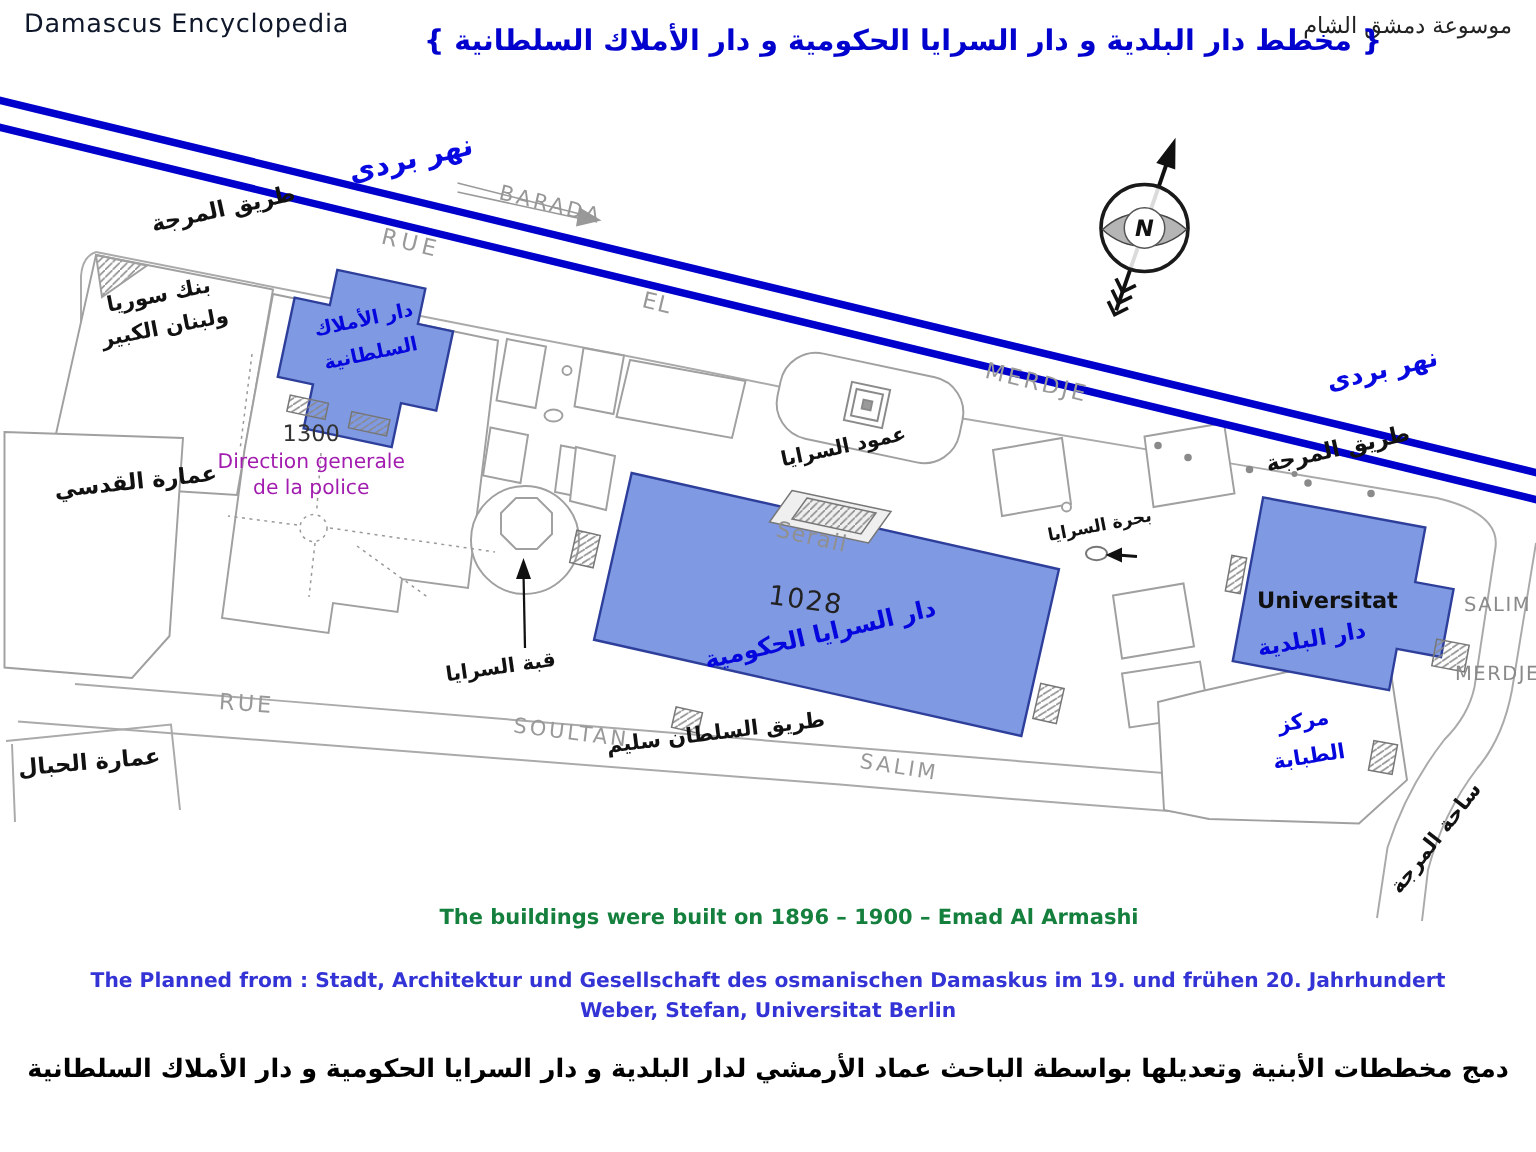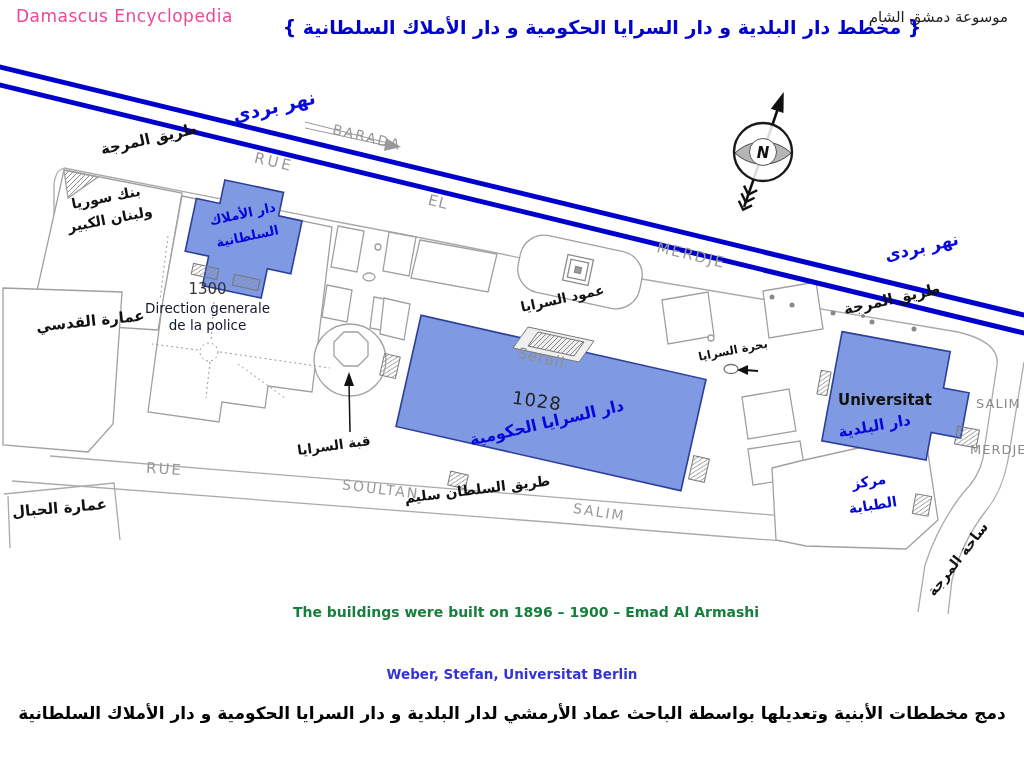--- a/index.html
+++ b/index.html
@@ -125,21 +125,21 @@
         <path d="M -7,46 L 0,53 L 7,46" fill="none" stroke-width="2.4"></path>
         <path d="M -7,54 L 0,61 L 7,54" fill="none" stroke-width="2.4"></path>
       </g>
       <circle r="29" fill="#ffffff" fill-opacity="0.85" stroke="#1a1a1a" stroke-width="2.4"></circle>
       <path d="M -28,1 C -12,-14 12,-14 28,1 C 12,16 -12,16 -28,1 Z" fill="#b5b5b5" stroke="#444" stroke-width="1"></path>
       <circle r="13.5" fill="#ffffff" stroke="#555" stroke-width="1"></circle>
       <text y="5.5" text-anchor="middle" font-size="15" font-style="italic" font-weight="bold" fill="#111" font-family="DejaVu Sans, sans-serif">N</text>
     </g>
   </svg>
 
-  <div class="lbl" style="left:16px;top:7px;font-size:17px;letter-spacing:0.5px;color:#ec4899;">Damascus Encyclopedia</div>
+  <div class="lbl" style="left:16px;top:7px;font-size:17px;letter-spacing:0.5px;color:#0f172a;">Damascus Encyclopedia</div>
   <div class="lbl" dir="rtl" style="right:16px;top:9px;font-size:15px;color:#222;">موسوعة دمشق الشام</div>
   <div class="lbl ctr" dir="rtl" style="left:192px;top:17px;width:820px;font-size:19px;font-weight:bold;color:#0202cf;">{ مخطط دار البلدية و دار السرايا الحكومية  و  دار الأملاك السلطانية }</div>
 
   <div class="lbl" dir="rtl" style="left:232px;top:96px;font-size:19px;font-weight:bold;color:#0808e0;transform:rotate(-13deg);">نهر بردى</div>
   <div class="lbl" dir="rtl" style="left:884px;top:238px;font-size:17px;font-weight:bold;color:#0808e0;transform:rotate(-13deg);">نهر بردى</div>
   <div class="lbl" style="left:332px;top:129px;font-size:14px;color:#979797;letter-spacing:2px;transform:rotate(13.5deg);">BARADA</div>
 
   <div class="lbl" dir="rtl" style="left:100px;top:131px;font-size:15px;font-weight:bold;color:#111;transform:rotate(-12.5deg);">طريق المرجة</div>
   <div class="lbl" dir="rtl" style="left:843px;top:291px;font-size:15px;font-weight:bold;color:#111;transform:rotate(-12.5deg);">طريق المرجة</div>
   <div class="lbl" style="left:254px;top:154px;font-size:15px;color:#999;letter-spacing:3px;transform:rotate(13.5deg);">RUE</div>
@@ -153,21 +153,21 @@
   <div class="lbl" style="left:970px;top:443px;font-size:13px;color:#8a8a8a;letter-spacing:1px;">MERDJE'</div>
   <div class="lbl" dir="rtl" style="left:930px;top:586px;font-size:14px;font-weight:bold;color:#111;transform:rotate(-52deg);transform-origin:left center;">ساحة المرجة</div>
 
   <div class="lbl ctr" dir="rtl" style="left:58px;top:186px;width:100px;font-size:14px;font-weight:bold;color:#111;line-height:1.6;transform:rotate(-11deg);">
     <div>بنك سوريا</div>
     <div>ولبنان الكبير</div>
   </div>
   <div class="lbl" dir="rtl" style="left:36px;top:313px;font-size:15px;font-weight:bold;color:#111;transform:rotate(-6deg);">عمارة القدسي</div>
   <div class="lbl" dir="rtl" style="left:12px;top:500px;font-size:15px;font-weight:bold;color:#111;transform:rotate(-5deg);">عمارة الحبال</div>
   <div class="lbl ctr" style="left:140px;top:281px;width:135px;font-size:15px;color:#333;">1300</div>
-  <div class="lbl ctr" style="left:130px;top:300px;width:155px;font-size:13.5px;color:#0f172a;line-height:1.25;">
+  <div class="lbl ctr" style="left:130px;top:300px;width:155px;font-size:13.5px;color:#a21caf;line-height:1.25;">
     <div>Direction generale</div>
     <div>de la police</div>
   </div>
   <div class="lbl ctr" dir="rtl" style="left:198px;top:202px;width:94px;font-size:13px;font-weight:bold;color:#0505dd;line-height:1.8;transform:rotate(-12deg);">
     <div>دار الأملاك</div>
     <div>السلطانية</div>
   </div>
   <div class="lbl" style="left:517px;top:350px;font-size:15px;color:#909090;letter-spacing:1px;transform:rotate(12.7deg);">Seraii</div>
   <div class="lbl" style="left:512px;top:391px;font-size:18px;color:#222;letter-spacing:1px;transform:rotate(8deg);">1028</div>
   <div class="lbl" dir="rtl" style="left:468px;top:414px;font-size:16px;font-weight:bold;color:#0505dd;transform:rotate(-13deg);">دار السرايا الحكومية</div>
@@ -176,16 +176,17 @@
   <div class="lbl ctr" dir="rtl" style="left:838px;top:470px;width:66px;font-size:14px;font-weight:bold;color:#0505dd;line-height:1.7;transform:rotate(-9deg);">
     <div>مركز</div>
     <div>الطبابة</div>
   </div>
 
   <div class="lbl" dir="rtl" style="left:520px;top:291px;font-size:13.5px;font-weight:bold;color:#111;transform:rotate(-12deg);">عمود السرايا</div>
   <div class="lbl" dir="rtl" style="left:297px;top:438px;font-size:13.5px;font-weight:bold;color:#111;transform:rotate(-8deg);">قبة السرايا</div>
   <div class="lbl" dir="rtl" style="left:698px;top:344px;font-size:11.5px;font-weight:bold;color:#111;transform:rotate(-11deg);">بحرة السرايا</div>
 
   <div class="lbl ctr" style="left:0;top:604px;width:1024px;font-size:14px;font-weight:bold;color:#15803d;padding-left:14px;">The buildings were built on 1896 – 1900  – Emad Al Armashi</div>
+  <div class="lbl ctr" style="left:0;top:647px;width:1024px;font-size:13.5px;font-weight:bold;color:#3434d6;">The Planned from : Stadt, Architektur und Gesellschaft des osmanischen Damaskus im 19. und frühen 20. Jahrhundert</div>
   <div class="lbl ctr" style="left:0;top:667px;width:1024px;font-size:13.5px;font-weight:bold;color:#3434d6;">Weber, Stefan, Universitat Berlin</div>
   <div class="lbl ctr" dir="rtl" style="left:0;top:704px;width:1024px;font-size:17px;font-weight:bold;color:#000;">دمج مخططات الأبنية وتعديلها بواسطة الباحث عماد الأرمشي لدار البلدية و دار السرايا الحكومية  و  دار الأملاك السلطانية</div>
 
 </div>
 
 </body></html>

